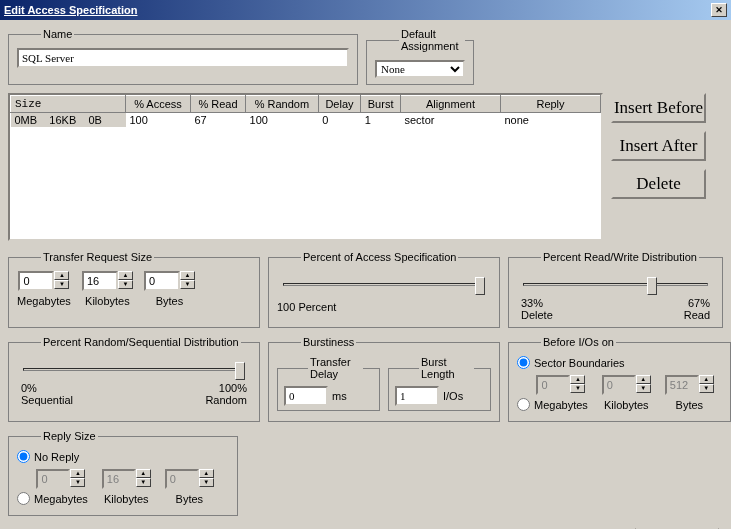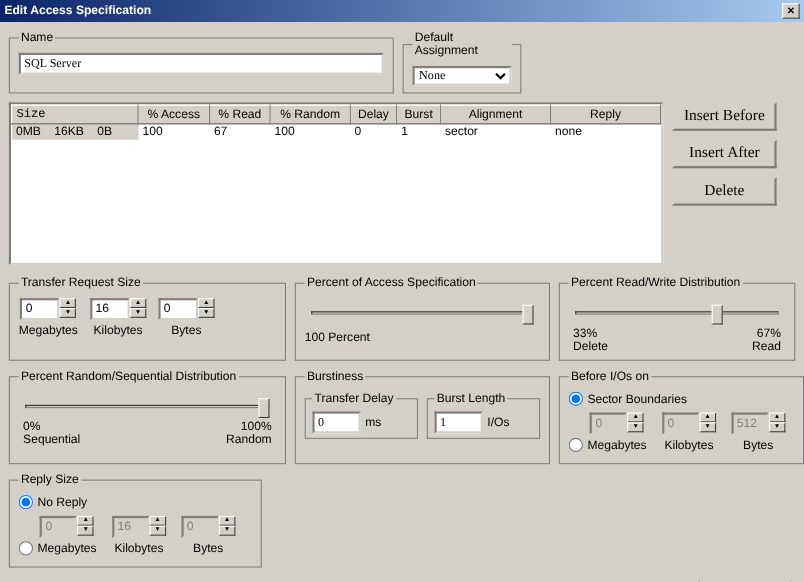--- a/index.html
+++ b/index.html
@@ -1,37 +1,37 @@
 <!DOCTYPE html>
 <html><head>
 <meta charset="utf-8">
 <style>
 * { box-sizing: border-box; margin: 0; padding: 0; }
 body { font-family: Tahoma, Arial, sans-serif; font-size: 11px; background: #d4d0c8; width: 731px; height: 529px; overflow: hidden; }
 .titlebar { background: linear-gradient(to right, #0a246a, #a6caf0); color: white; font-weight: bold; padding: 3px 4px; display: flex; justify-content: space-between; align-items: center; height: 20px; }
-.titlebar span { font-size: 11px; }
+.titlebar span { font-size: 11px; text-decoration: underline; }
 .close-btn { width: 16px; height: 14px; background: #d4d0c8; border: 1px solid; border-color: #fff #404040 #404040 #fff; display: flex; align-items: center; justify-content: center; font-size: 9px; font-family: Marlett, Arial; cursor: pointer; color: black; font-weight: bold; }
 .window-body { padding: 8px; background: #d4d0c8; }
 fieldset { border: 1px solid #808080; border-radius: 0; padding: 8px 8px 6px 8px; margin: 0; position: relative; }
-fieldset legend { font-size: 11px; padding: 0 2px; background: #d4d0c8; }
+fieldset legend { font-size: 11px; padding: 0 2px; background: #d4d0c8; margin-left: 24px; }
 .top-row { display: flex; gap: 8px; margin-bottom: 8px; }
 .name-fs { width: 350px; }
 .default-fs { width: 108px; }
 input[type="text"] { font-family: "MS Sans Serif", Tahoma; font-size: 11px; padding: 2px 3px; border: 2px inset #d4d0c8; background: white; }
 .name-input { width: 100%; }
 select { font-family: Tahoma; font-size: 11px; border: 2px inset #d4d0c8; background: white; width: 100%; }
 .main-row { display: flex; gap: 8px; margin-bottom: 10px; }
 .table-container { border: 2px inset #d4d0c8; background: white; width: 595px; height: 148px; }
 table { width: 100%; border-collapse: collapse; font-size: 11px; }
 th { background: #d4d0c8; border: 1px solid; border-color: #fff #808080 #808080 #fff; padding: 2px 4px; font-weight: normal; text-align: center; }
 th:first-child { text-align: left; font-family: Liberation Mono, monospace; }
 td { padding: 1px 4px; text-align: left; }
 td:first-child { text-align: left; background: #d4d0c8; }
 .btn-col { display: flex; flex-direction: column; gap: 8px; width: 95px; }
-button.win { font-family: Tahoma; font-size: 14px; padding: 3px 0; border: 2px outset #d4d0c8; background: #d4d0c8; cursor: pointer; }
+button.win { font-family: Tahoma; font-size: 17px; padding: 3px 0; border: 2px outset #d4d0c8; background: #d4d0c8; cursor: pointer; }
 .bottom-grid { display: grid; grid-template-columns: 252px 232px 215px; gap: 8px; }
 .spinner { display: inline-flex; align-items: stretch; }
 .spinner input { width: 36px; text-align: left; padding: 2px 3px; border: 2px inset #d4d0c8; font-size: 11px; }
 .spinner .sp-btns { display: flex; flex-direction: column; }
 .spinner .sp-btns div { width: 15px; height: 9px; border: 1px solid; border-color: #fff #404040 #404040 #fff; background: #d4d0c8; font-size: 6px; line-height: 6px; text-align: center; cursor: pointer; }
 .unit-label { display: block; text-align: center; margin-top: 4px; font-size: 11px; }
 .spin-group { display: inline-block; margin-right: 8px; text-align: center; }
 .slider-track { position: relative; height: 20px; margin: 4px 6px 2px 6px; }
 .slider-rail { position: absolute; top: 8px; left: 0; right: 0; height: 3px; border: 1px inset #808080; background: #d4d0c8; }
 .slider-thumb { position: absolute; top: 2px; width: 10px; height: 18px; background: #d4d0c8; border: 1px solid; border-color: #fff #404040 #404040 #fff; cursor: pointer; }

